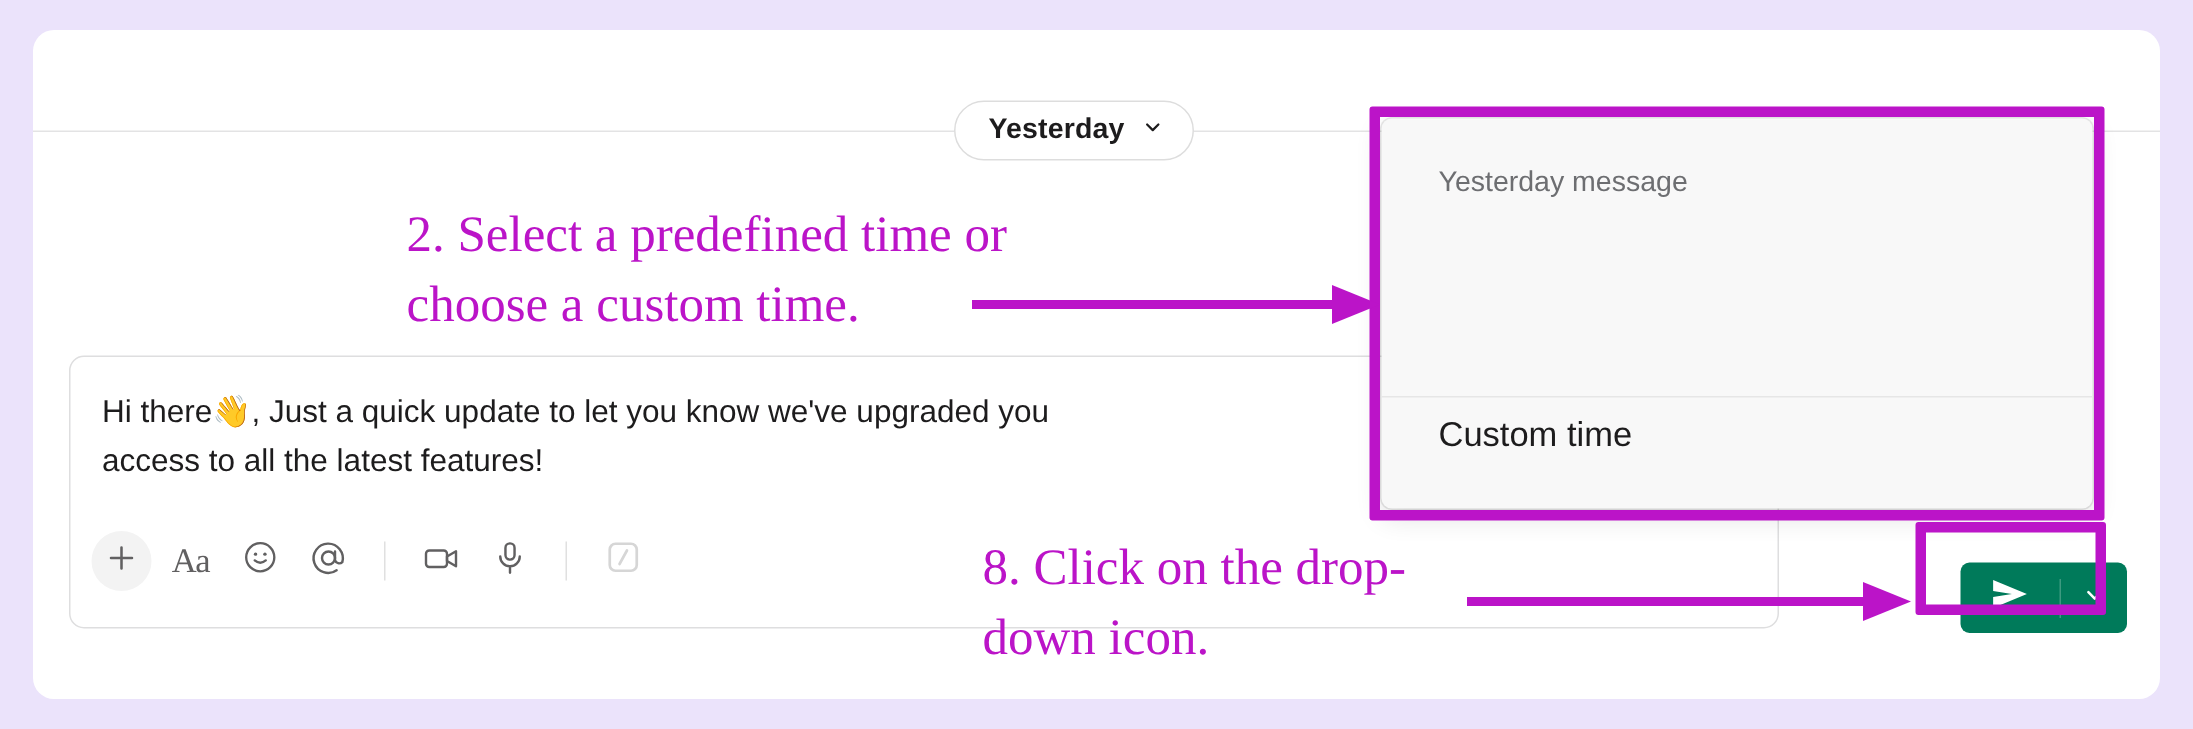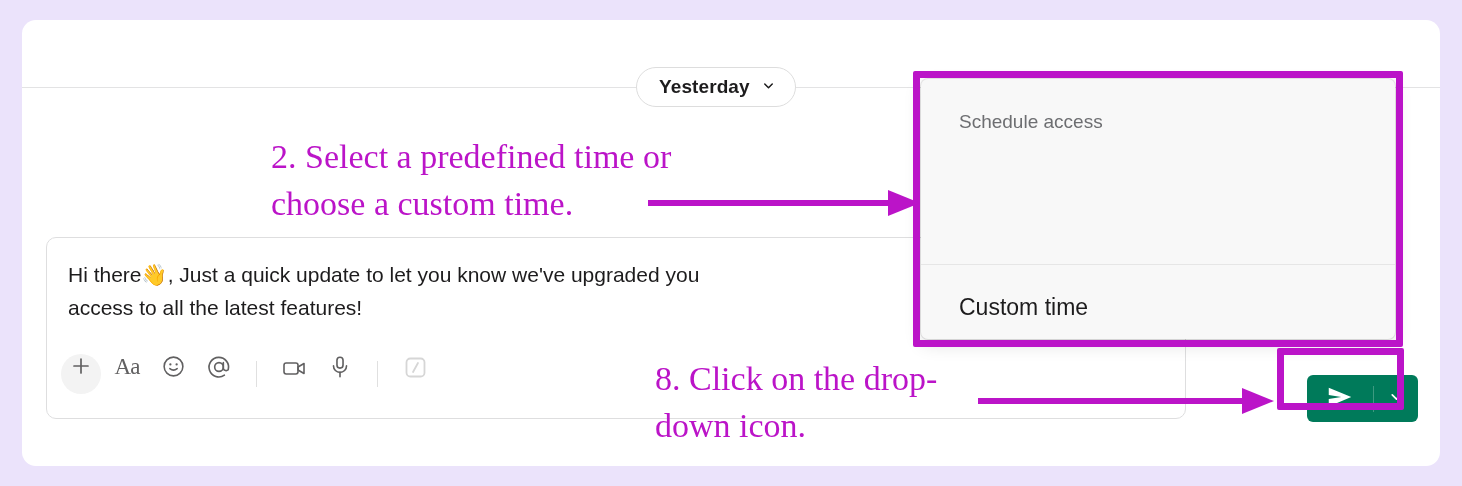--- a/index.html
+++ b/index.html
@@ -94,21 +94,21 @@
     top: 116px;
     display: flex;
     align-items: center;
     gap: 6px;
   }
   .tool-btn {
     width: 40px;
     height: 40px;
     border-radius: 50%;
     display: flex;
-    align-items: flex-start;
+    align-items: center;
     justify-content: center;
     color: #616061;
   }
   .tool-btn.filled { background: #f3f3f3; }
   .tool-sep {
     width: 1px;
     height: 26px;
     background: #e0e0e0;
     margin: 0 11px;
   }
@@ -186,21 +186,21 @@
   #menu-item-0 { top: 74px; }
   #menu-item-1 { top: 126px; }
   #menu-divider {
     position: absolute;
     left: 0;
     top: 185px;
     width: 474px;
     height: 1px;
     background: #e6e6e6;
   }
-  #menu-item-2 { top: 207px; }
+  #menu-item-2 { top: 189px; }
 
   
   .annot-box {
     position: absolute;
     border: 7px solid #bb14c8;
     box-sizing: border-box;
     pointer-events: none;
   }
   #annot-box-menu {
     left: 913px;
@@ -334,21 +334,21 @@
         <svg width="17" height="17" viewBox="0 0 20 20" fill="none">
           <path d="M5 8 L10 13 L15 8" stroke="#ffffff" stroke-width="2" stroke-linecap="round" stroke-linejoin="round"></path>
         </svg>
       </span>
     </div>
   </div>
 
 </div>
 
 <div id="schedule-menu">
-  <div id="schedule-menu-header">Schedule access</div>
+  <div id="schedule-menu-header">Yesterday message</div>
   <div id="menu-divider"></div>
   <div class="menu-item" id="menu-item-2">Custom time</div>
 </div>
 
 <div class="annot-box" id="annot-box-menu"></div>
 <div class="annot-box" id="annot-box-send"></div>
 
 <div class="annot-text" id="annot-text-2">2. Select a predefined time or
 choose a custom time.</div>
 <div class="annot-text" id="annot-text-1">8. Click on the drop-

